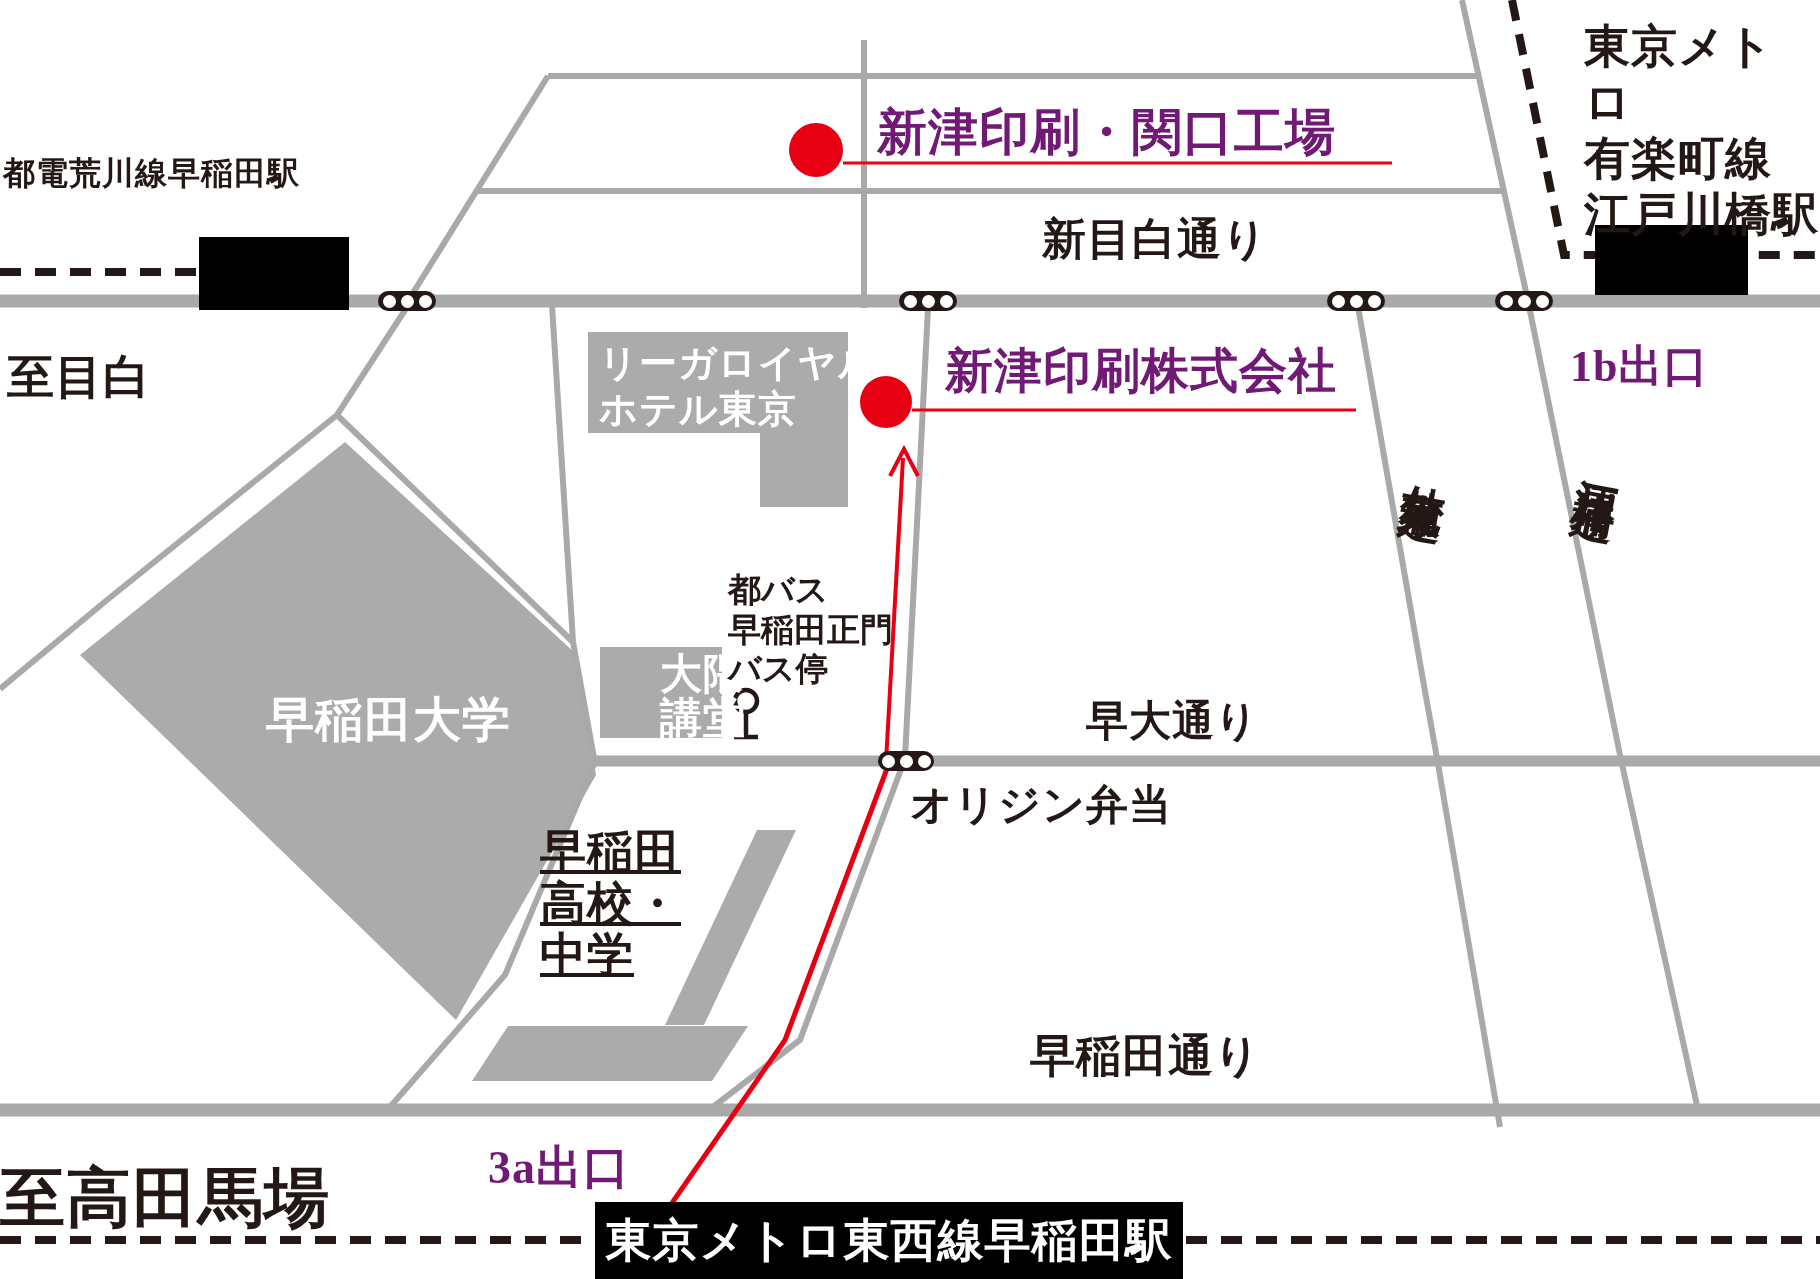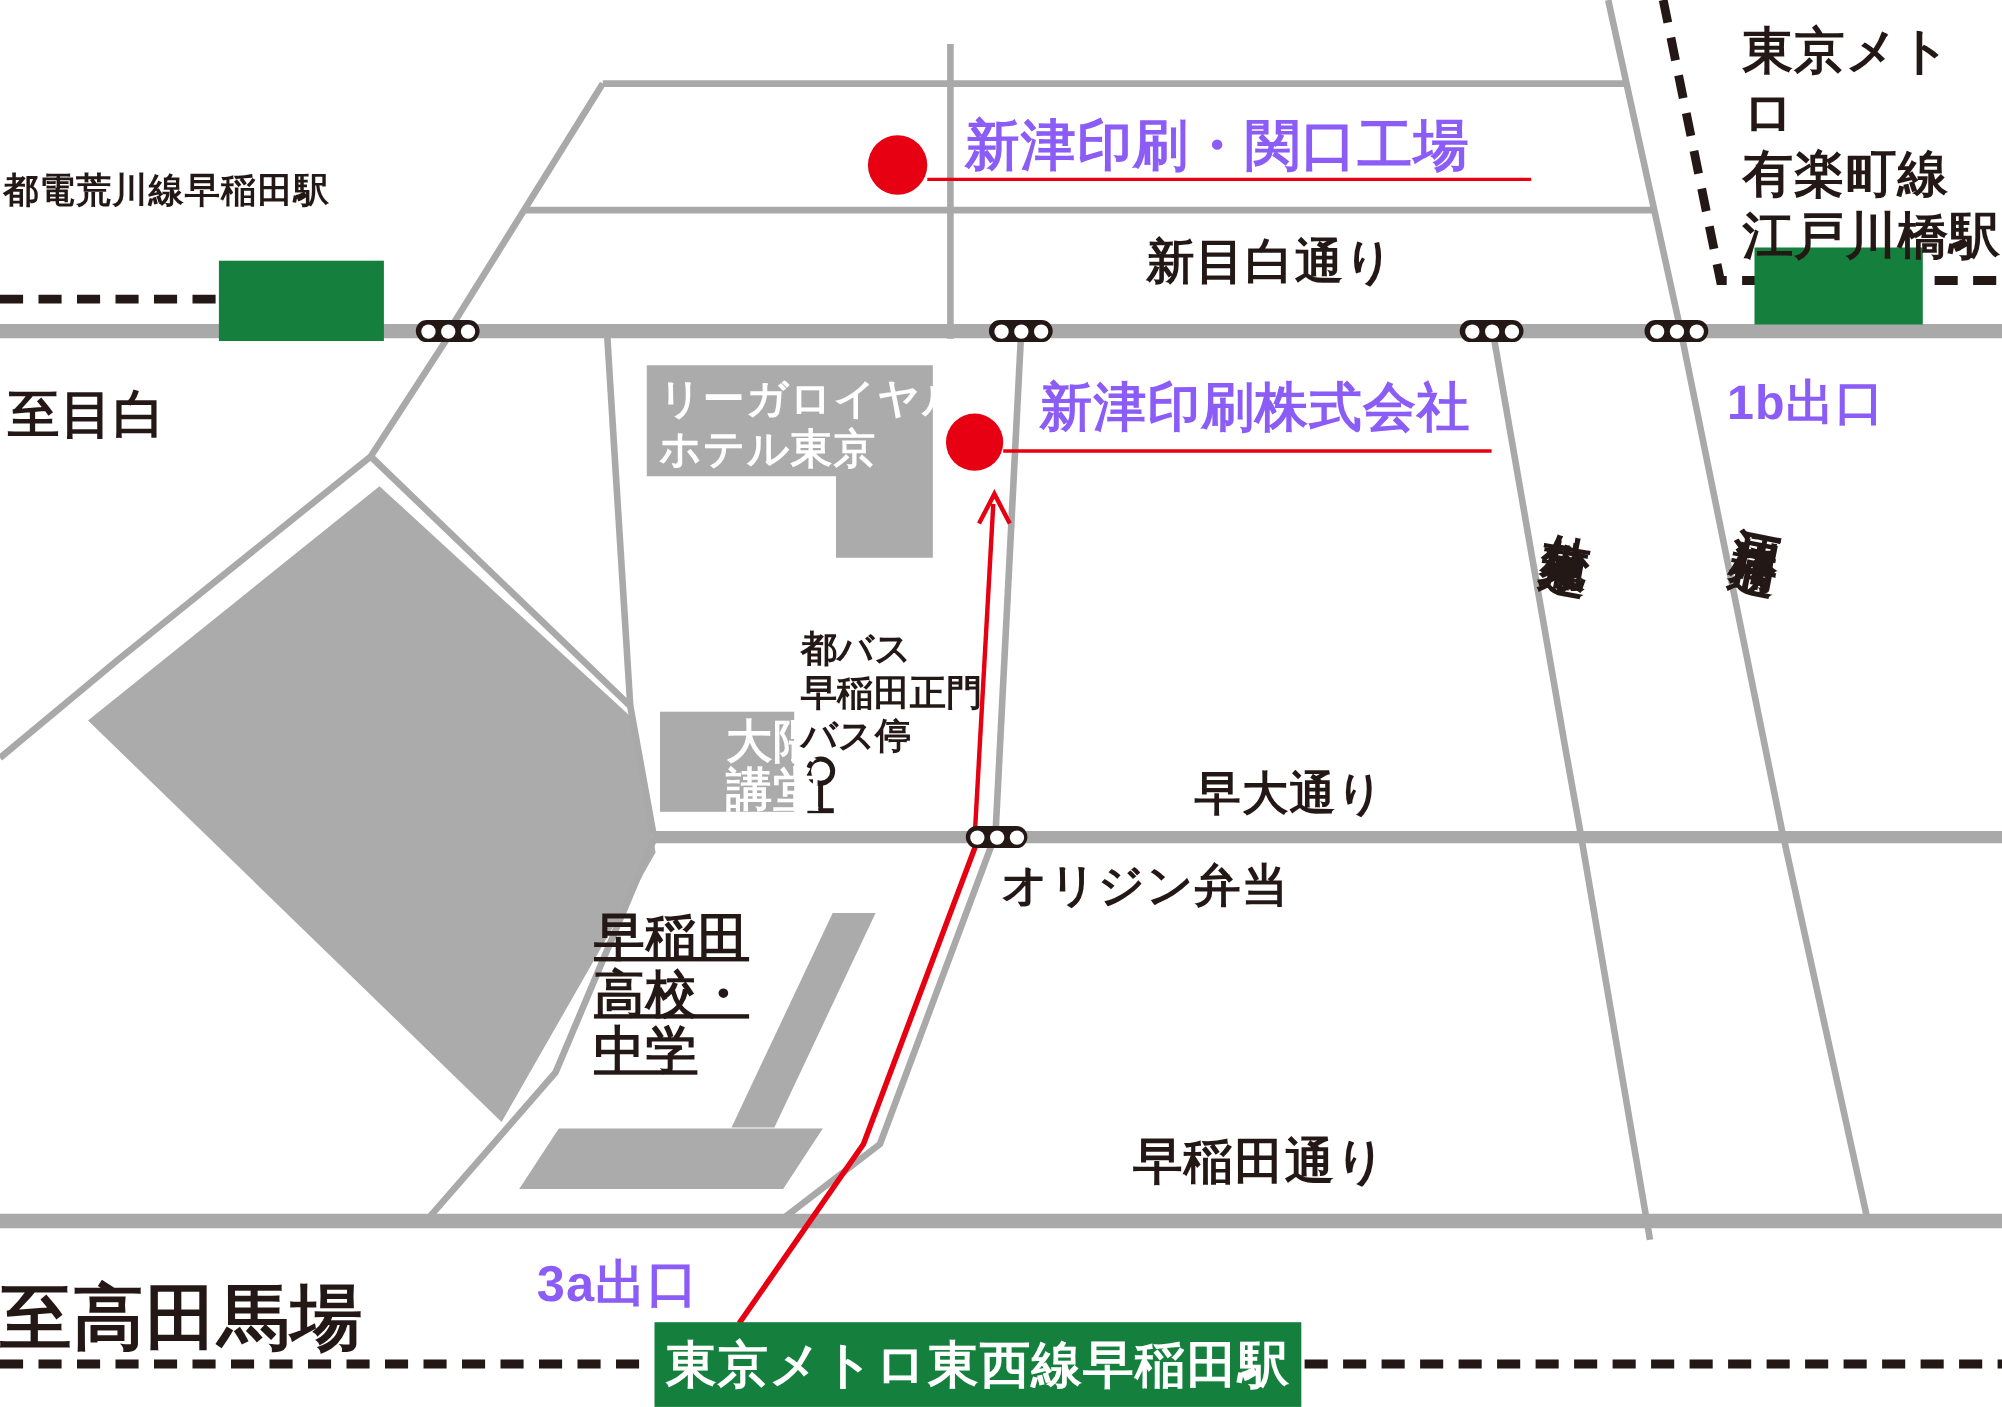--- a/index.html
+++ b/index.html
@@ -2,24 +2,24 @@
 <html><head>
 <meta charset="utf-8">
 <style>
   html,body{margin:0;padding:0;background:#fff;}
   #map{
     position:relative;width:1820px;height:1279px;overflow:hidden;background:#ffffff;
     font-family:"Liberation Sans","DejaVu Sans",sans-serif;color:#231815;
   }
   #geo{position:absolute;left:0;top:0;z-index:1;}
   .lbl{position:absolute;z-index:3;white-space:pre-line;line-height:1.16;letter-spacing:1px;color:#231815;font-weight:600;}
-  .red{color:#8b5cf6;font-weight:800;}
+  .red{color:#701a75;font-weight:800;font-family:Liberation Serif, serif;}
   .white{color:#ffffff;}
   .vert{writing-mode:vertical-rl;text-orientation:upright;letter-spacing:4px;}
-  .stationbox{position:absolute;background:#15803d;z-index:2;}
+  .stationbox{position:absolute;background:#000000;z-index:2;}
   .stationbox .lbl{position:static;}
   #tozai-box{display:flex;align-items:center;justify-content:center;}
   .tl{position:absolute;z-index:4;background:#231815;border-radius:11px;display:flex;align-items:center;justify-content:center;gap:5px;}
   .tl span{display:block;width:13px;height:13px;border-radius:50%;background:#fff;}
 </style>
 </head>
 <body>
 
 <div id="map">
 
@@ -129,20 +129,21 @@
 
   <div class="lbl red" style="left:945px;top:343px;font-size:48px;">新津印刷株式会社</div>
 
   <div class="lbl white" style="left:612px;top:652px;font-size:42px;line-height:1.04;margin-left:48px;">大隈
 講堂</div>
 
   <div class="lbl" style="left:728px;top:570px;font-size:33px;line-height:1.2;letter-spacing:0;">都バス
 早稲田正門
 バス停</div>
 
+  <div class="lbl white" style="left:266px;top:692px;font-size:48px;">早稲田大学</div>
 
   <div class="lbl" style="left:1086px;top:697px;font-size:42px;">早大通り</div>
 
   <div class="lbl" style="left:910px;top:781px;font-size:42px;">オリジン弁当</div>
 
   <div class="lbl" style="left:540px;top:826px;font-size:46px;line-height:1.12;text-decoration:underline;">早稲田
 高校・
 中学</div>
 
   <div class="lbl vert" style="left:1408px;top:452px;font-size:44px;transform:rotate(10deg);transform-origin:50% 0;">外苑東通り</div>

